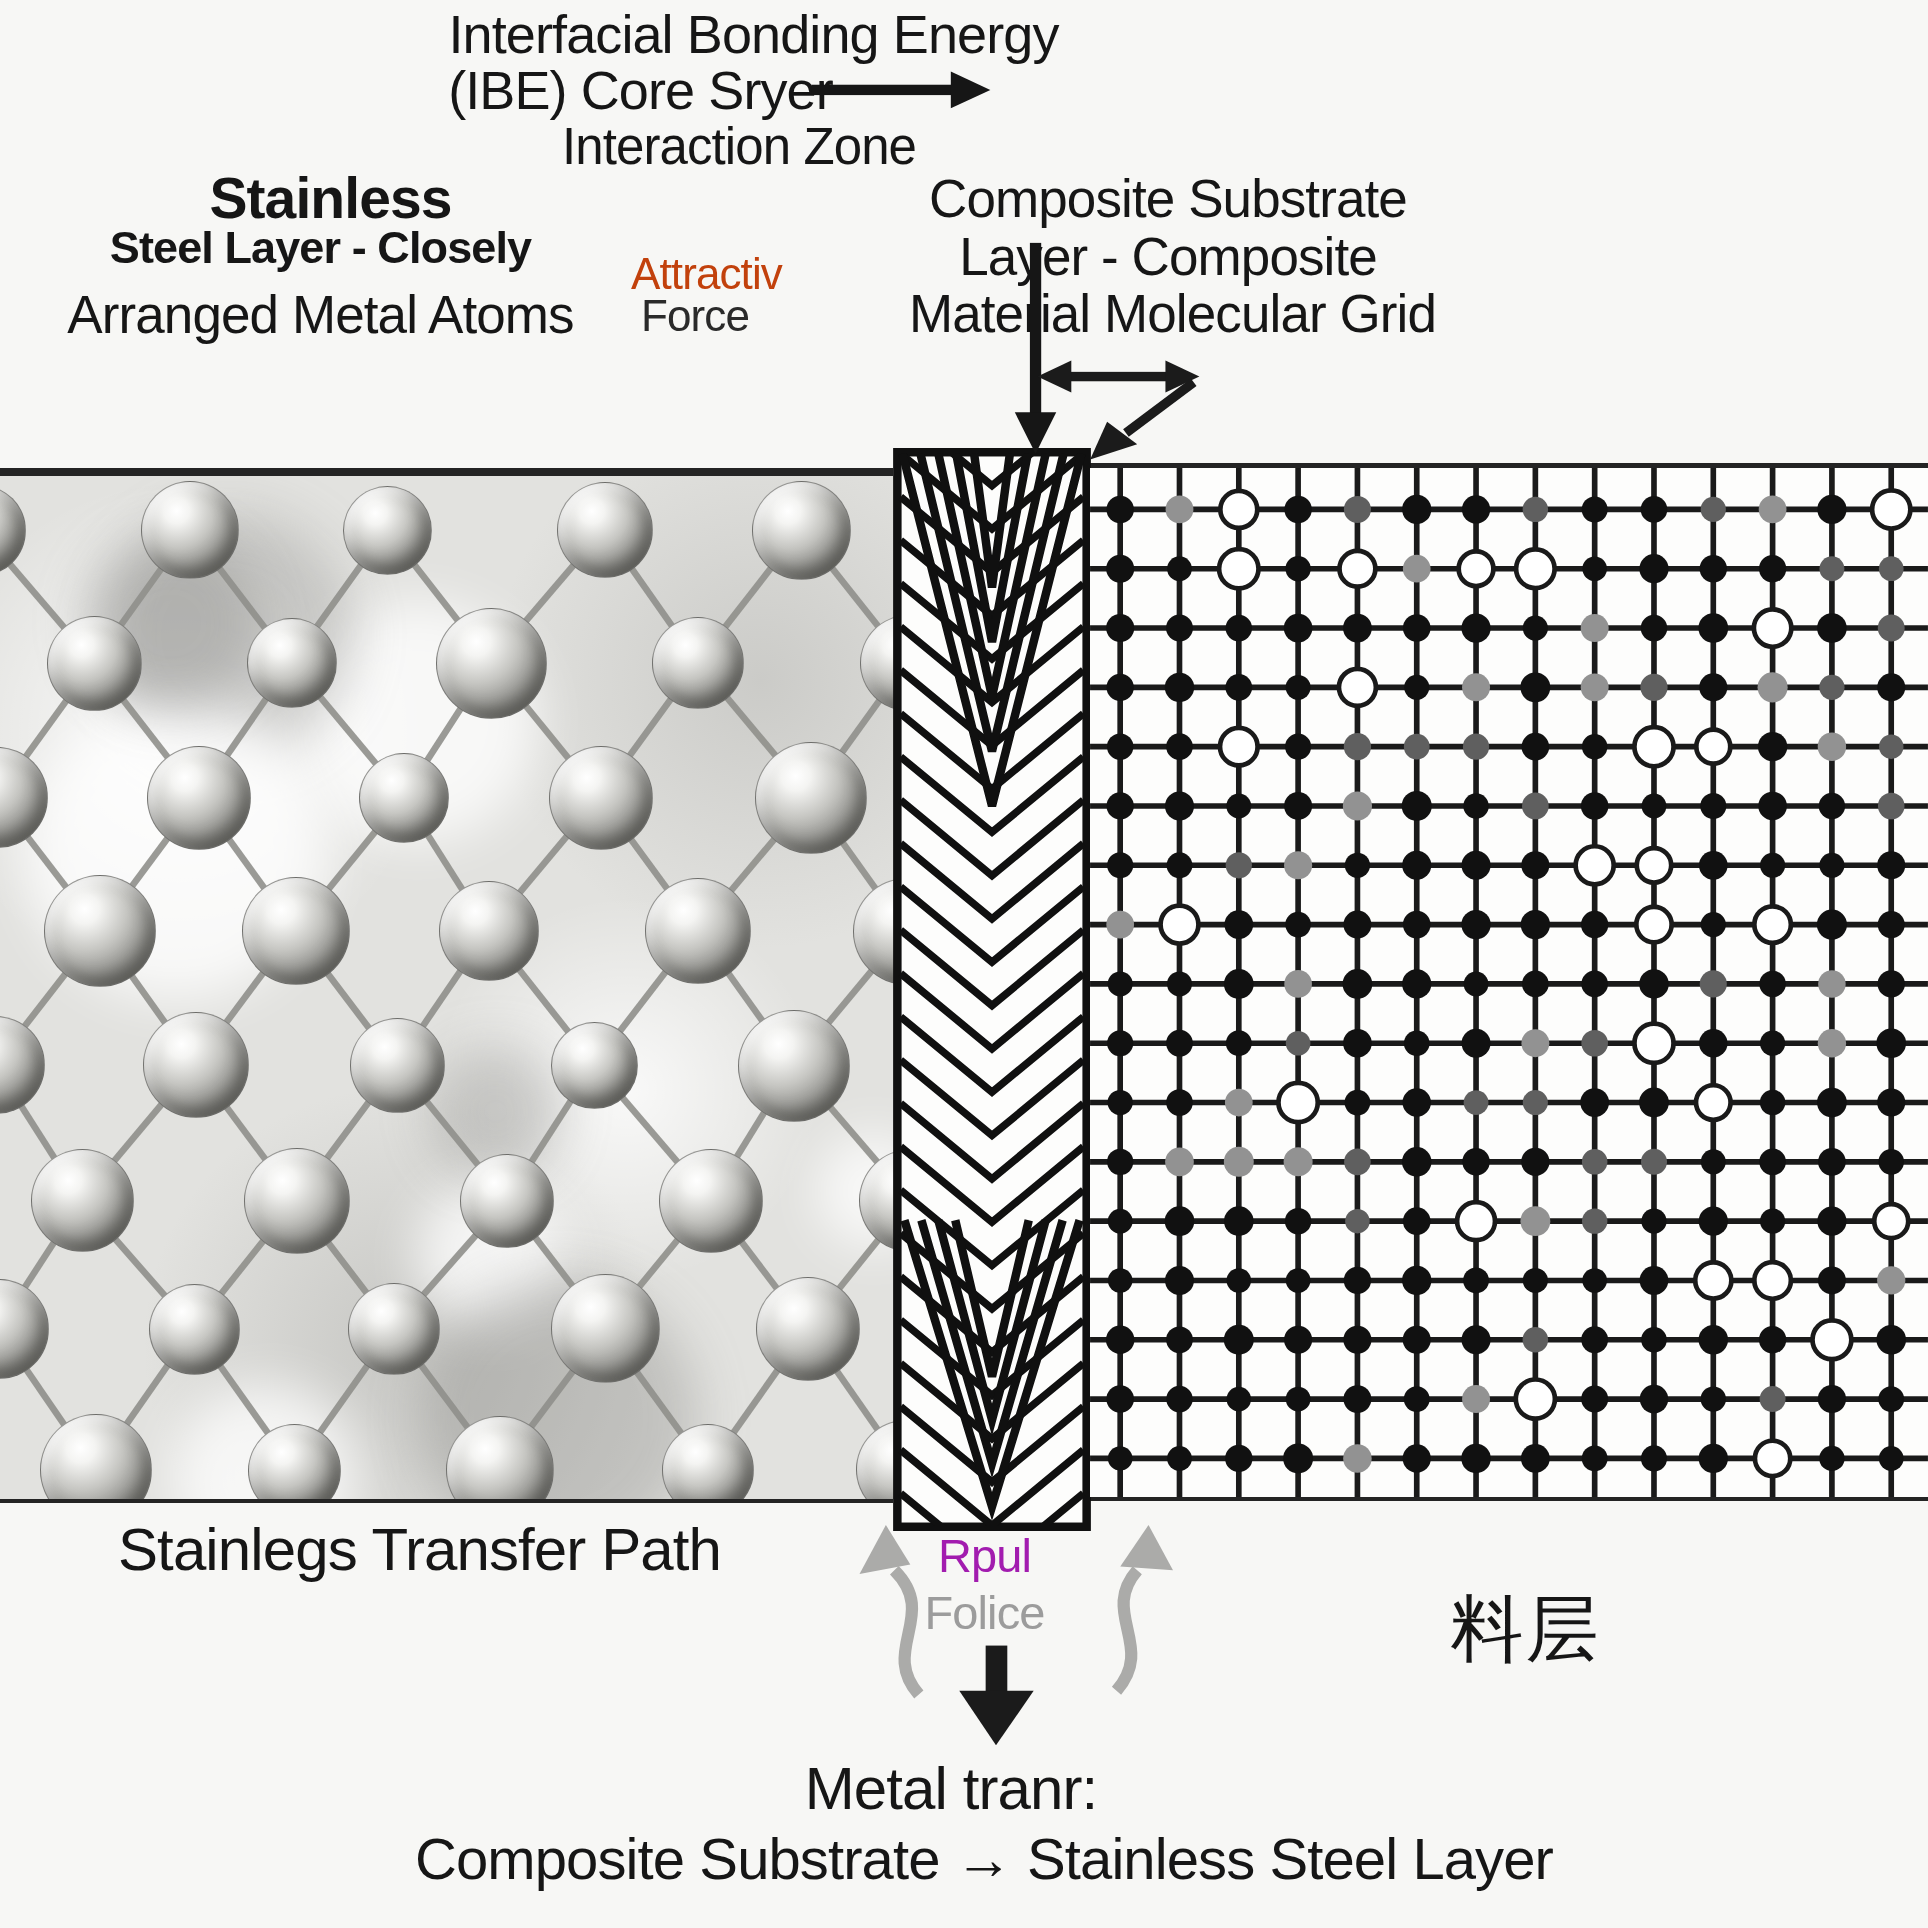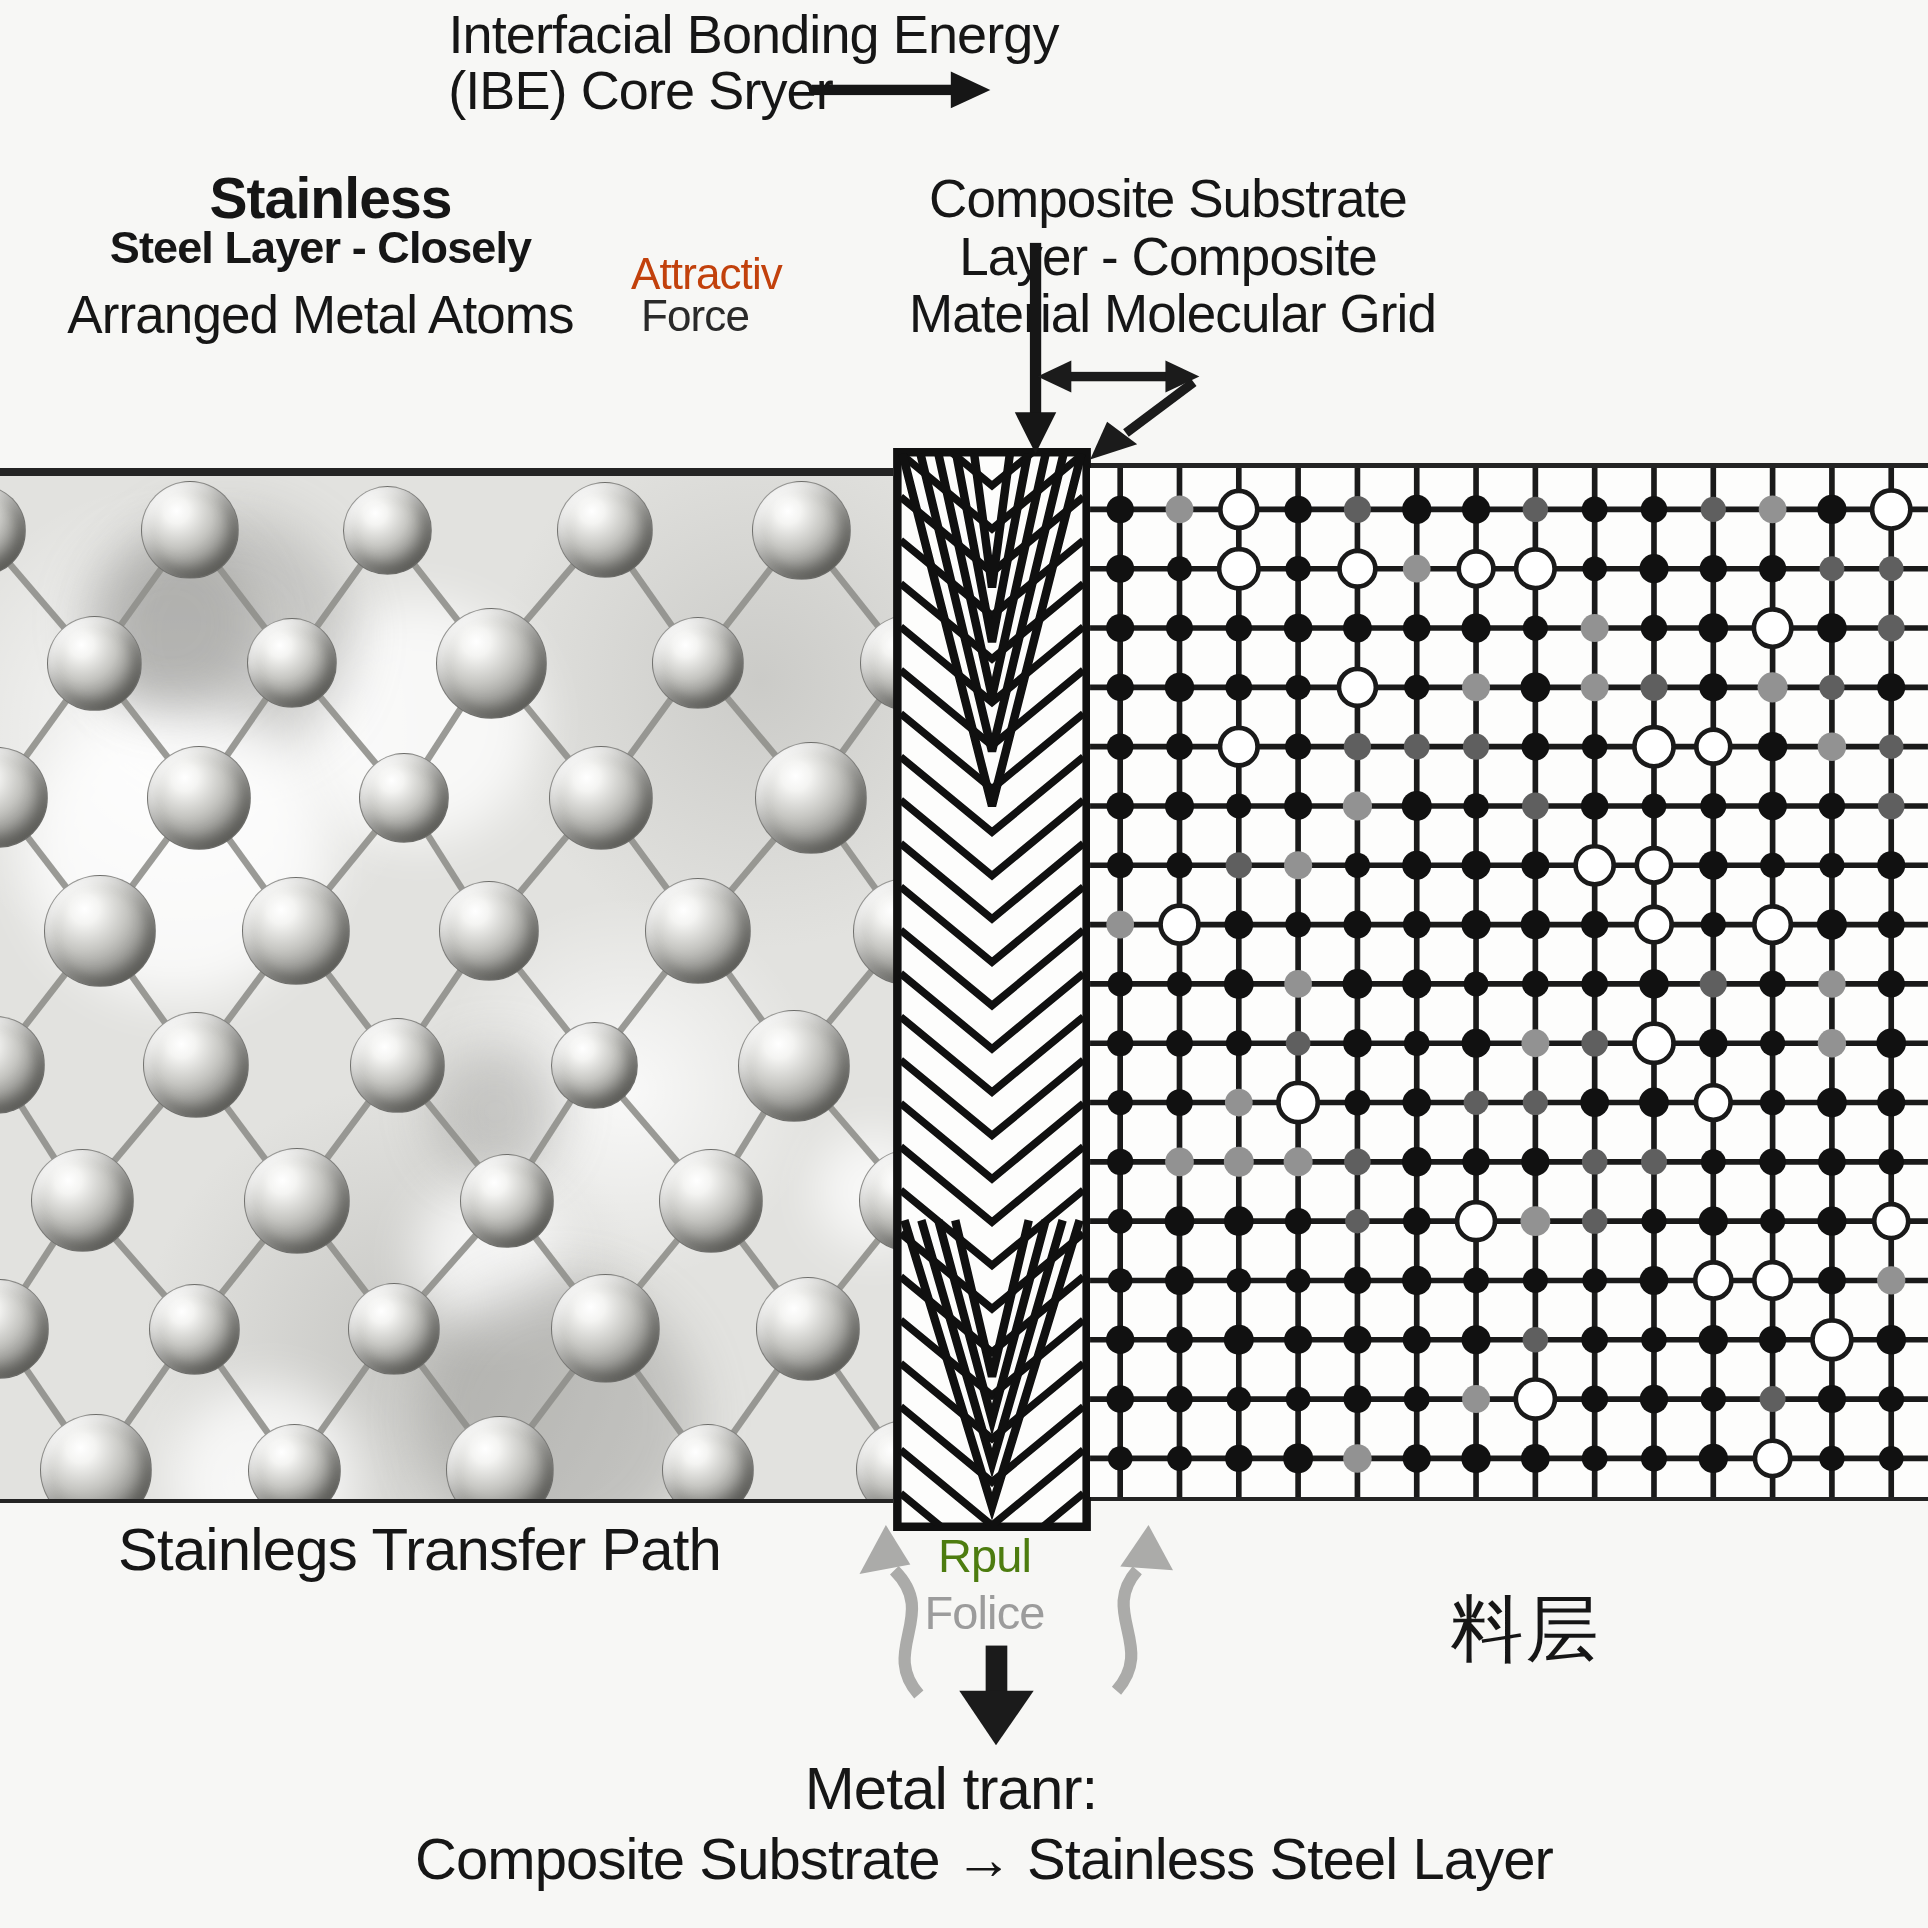--- a/index.html
+++ b/index.html
@@ -14,21 +14,21 @@
   #lh-l1{left:48px;top:169px;width:565px;font-size:57px;font-weight:700;}
   #lh-l2{left:38px;top:224px;width:565px;font-size:45px;font-weight:700;}
   #lh-l3{left:38px;top:287px;width:565px;font-size:53px;}
   
   #rh-l1{left:876px;top:171px;width:584px;font-size:53px;}
   #rh-l2{left:876px;top:229px;width:584px;font-size:53px;}
   #rh-l3{left:871px;top:286px;width:603px;font-size:53px;}
   
   #attr-l1{left:603px;top:251px;width:207px;font-size:44px;color:#c2410c;}
   #attr-l2{left:603px;top:293px;width:184px;font-size:44px;color:#2a2a2a;}
-  #lbl-rpul{left:895px;top:1531px;width:179px;font-size:47px;color:#4d7c0f;}
+  #lbl-rpul{left:895px;top:1531px;width:179px;font-size:47px;color:#a21caf;}
   #lbl-folice{left:876px;top:1588px;width:217px;font-size:47px;color:#9c9c9c;text-align:center;}
   
   #lbl-transfer{left:38px;top:1518px;width:763px;font-size:60px;}
   #cjk-l1{left:1337px;top:1505px;width:377px;font-size:73px;letter-spacing:1.9px;}
   #cjk-l2{left:1337px;top:1591px;width:377px;font-size:73px;letter-spacing:1.9px;}
   #energy-l1{left:659px;top:1757px;width:584px;font-size:60px;}
   #energy-l2{left:174px;top:1829px;width:1620px;font-size:58px;text-align:center;}
   
   #left-panel{position:absolute;left:0;top:476px;width:895px;height:1023px;overflow:hidden;
     background:
@@ -47,20 +47,21 @@
   .hline,.vline{position:absolute;background:#242424;}
   #arrows-svg{position:absolute;left:0;top:0;z-index:6;pointer-events:none;}
 </style>
 </head>
 <body>
 
 <div id="stage">
 
   <div class="t" id="title-l1">Interfacial Bonding Energy</div>
   <div class="t" id="title-l2">(IBE) Core Sryer</div>
+  <div class="t" id="title-l3">Interaction Zone</div>
 
   <div class="t" id="lh-l1">Stainless</div>
   <div class="t" id="lh-l2">Steel Layer - Closely</div>
   <div class="t" id="lh-l3">Arranged Metal Atoms</div>
 
   <div class="t" id="rh-l1">Composite Substrate</div>
   <div class="t" id="rh-l2">Layer - Composite</div>
   <div class="t" id="rh-l3">Material Molecular Grid</div>
 
   <div class="t" id="attr-l1">Attractiv</div>

